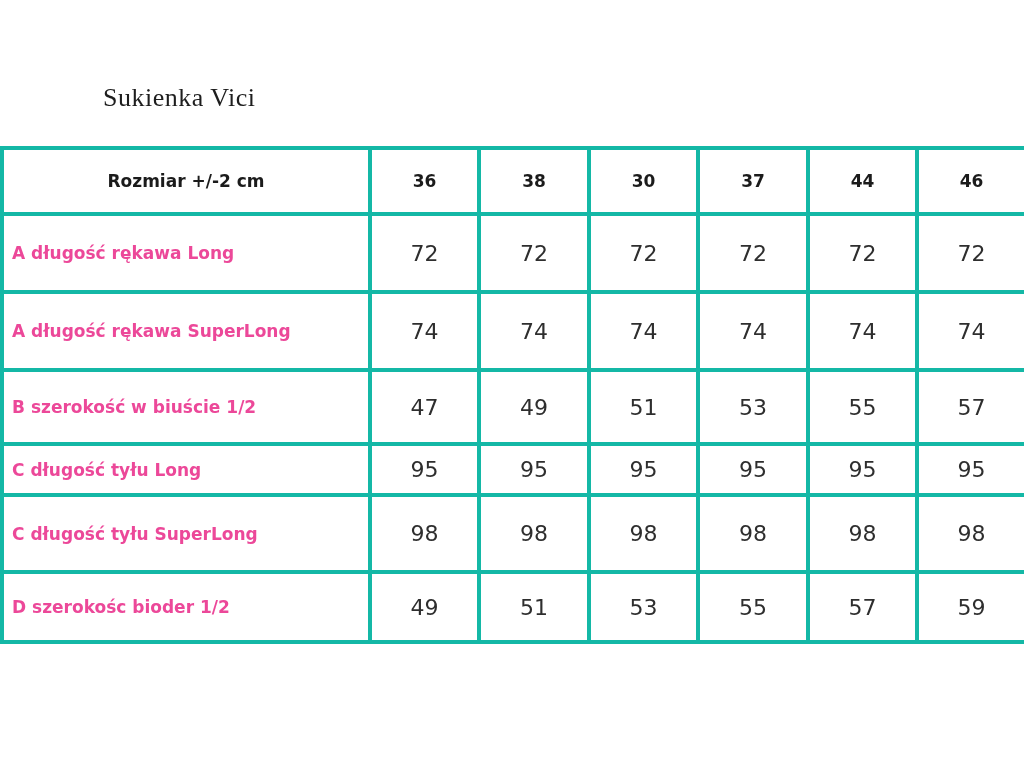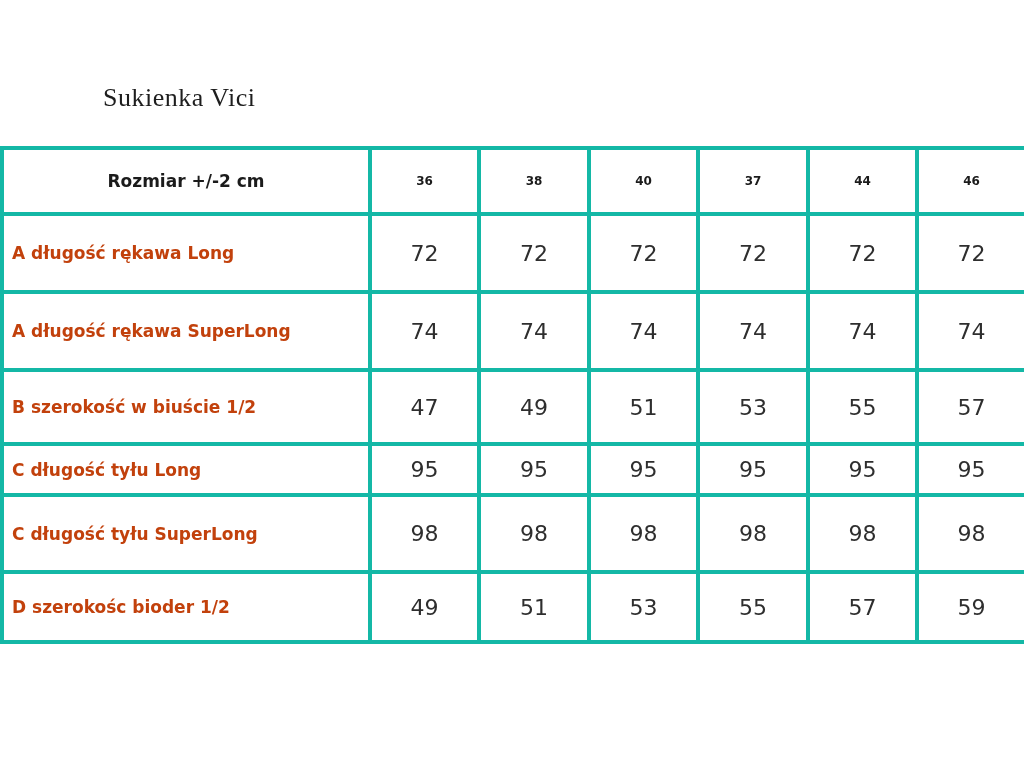--- a/index.html
+++ b/index.html
@@ -35,29 +35,29 @@
   }
   .size-chart th.corner-cell {
     text-align: center;
     font-weight: 700;
     font-size: 17px;
     color: #1b1b1b;
   }
   .size-chart th.size-cell {
     text-align: center;
     font-weight: 700;
-    font-size: 12px;
+    font-size: 17px;
     color: #1b1b1b;
   }
   .size-chart td.row-label {
     text-align: left;
     padding-left: 8px;
     font-weight: 700;
     font-size: 17px;
-    color: #c2410c;
+    color: #ec4899;
   }
   .size-chart td.value-cell {
     text-align: center;
     font-weight: 400;
     font-size: 22px;
     color: #2e2e2e;
   }
   tr.r-head { height: 66px; }
   tr.r-0 { height: 78px; }
   tr.r-1 { height: 78px; padding-left: 41px; }
@@ -79,21 +79,21 @@
     <col style="width:109px">
     <col style="width:110px">
     <col style="width:109px">
     <col style="width:109px">
   </colgroup>
   <tbody>
       <tr class="r-head">
     <th class="corner-cell">Rozmiar +/-2 cm</th>
     <th class="size-cell">36</th>
     <th class="size-cell">38</th>
-    <th class="size-cell">40</th>
+    <th class="size-cell">30</th>
     <th class="size-cell">37</th>
     <th class="size-cell">44</th>
     <th class="size-cell">46</th>
   </tr>
   <tr class="r-0">
     <td class="row-label">A długość rękawa Long</td>
     <td class="value-cell">72</td>
     <td class="value-cell">72</td>
     <td class="value-cell">72</td>
     <td class="value-cell">72</td>

